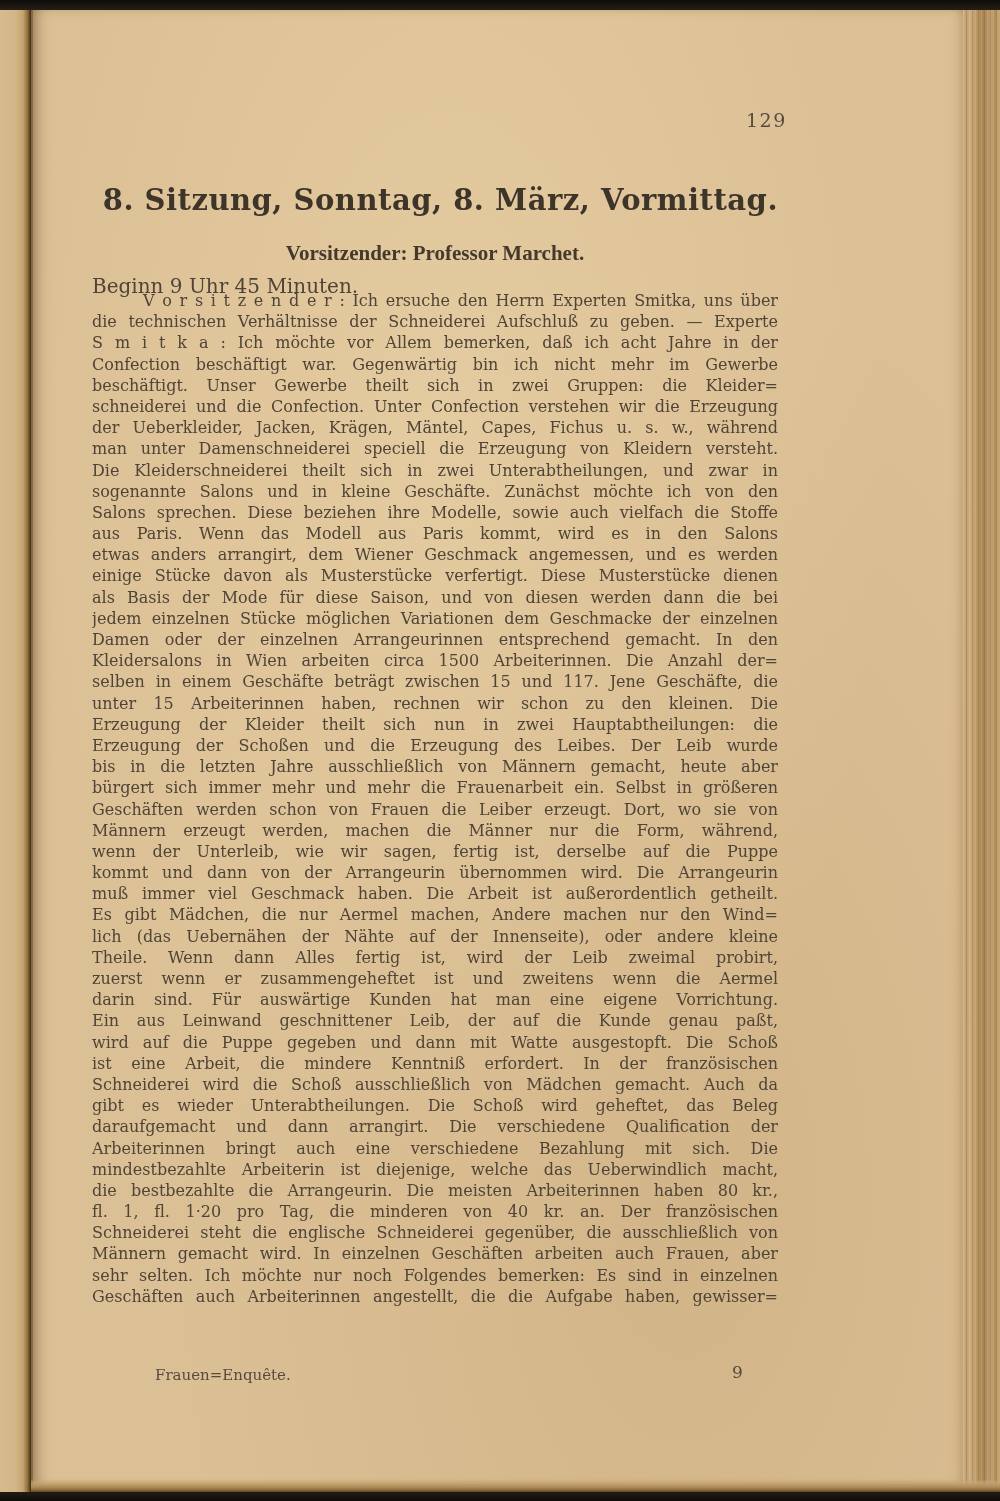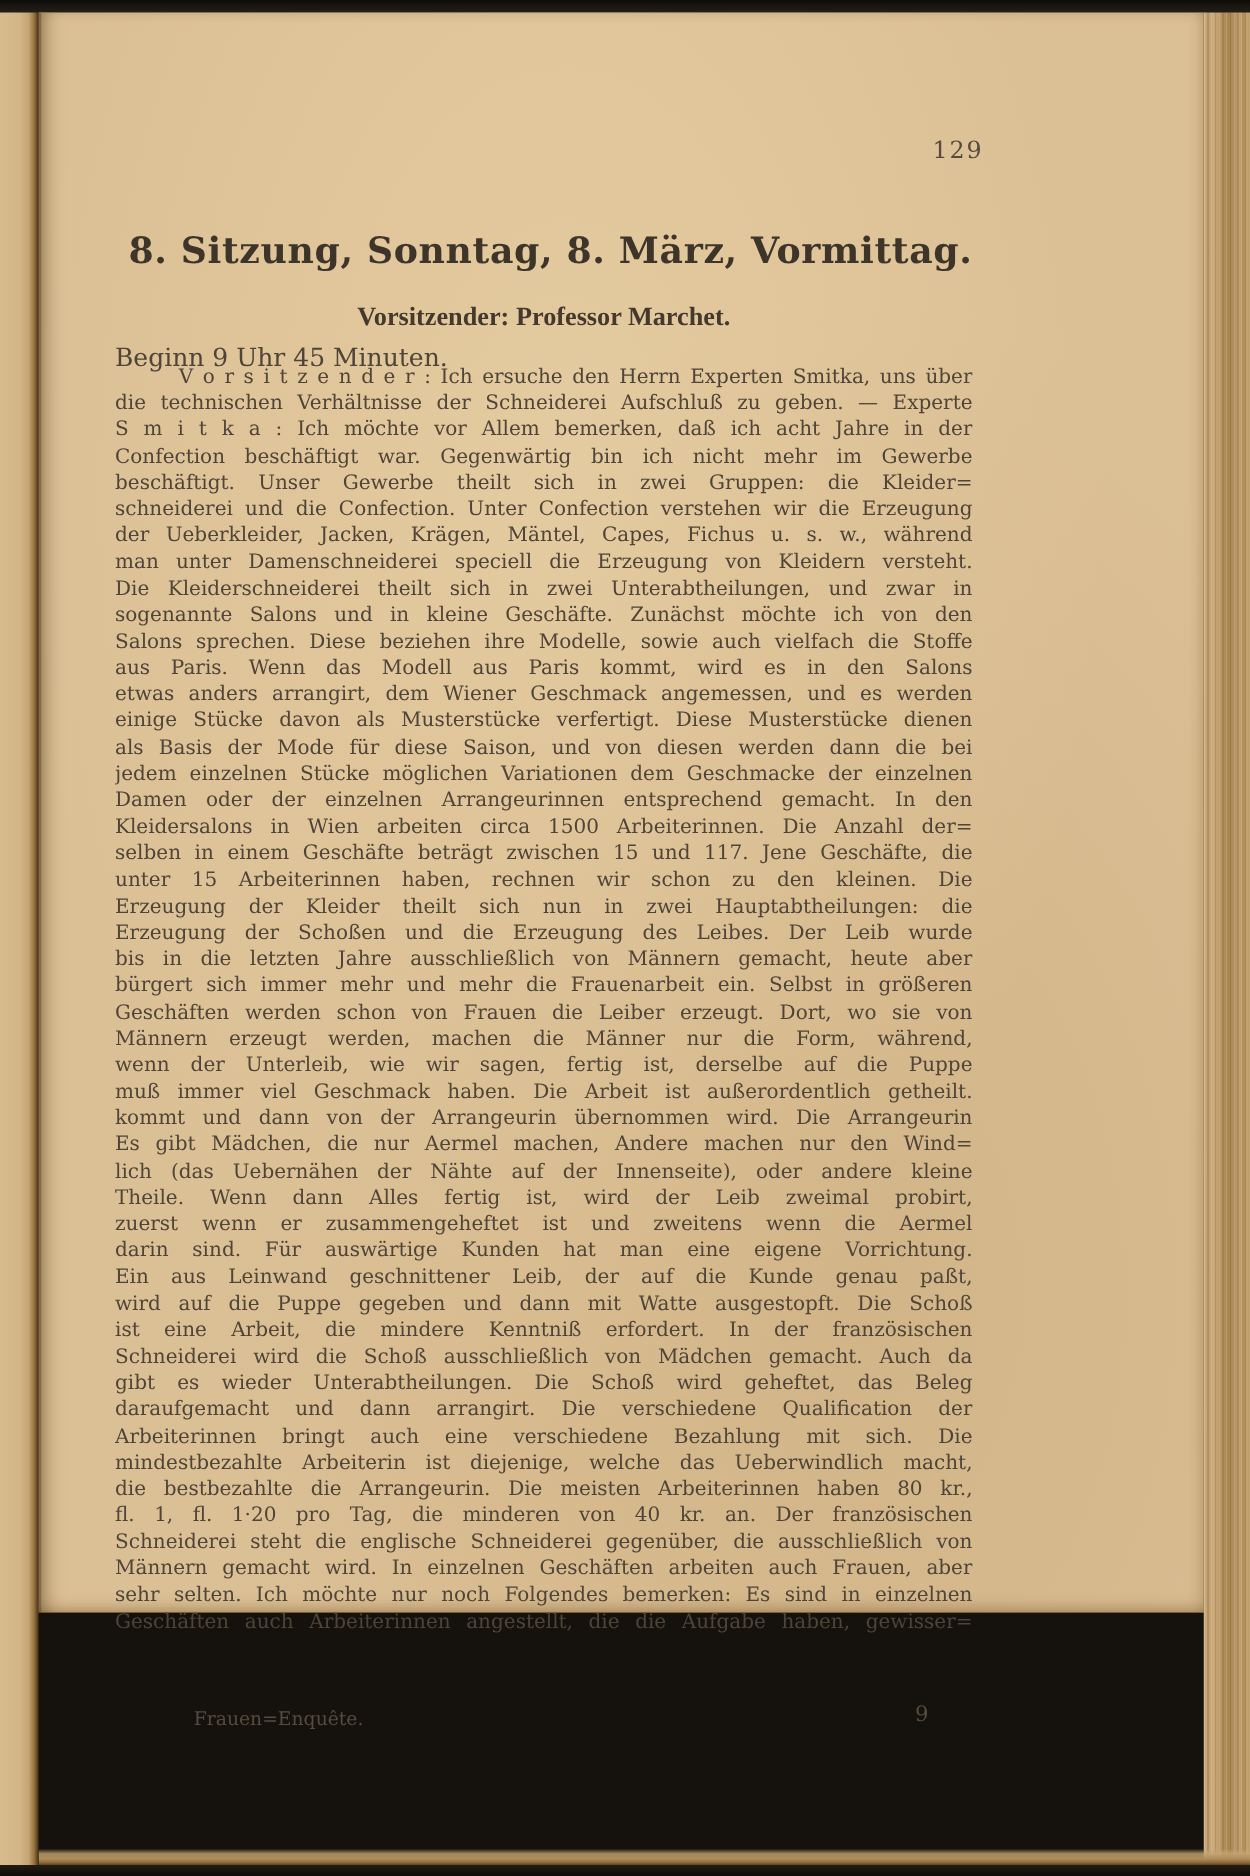--- a/index.html
+++ b/index.html
@@ -27,21 +27,21 @@
   
   .left-page {
     position: absolute; left: 0; top: 10px; width: 31px; height: 1482px;
     background: linear-gradient(to right,
       #d7bb8e 0%, #d3b687 50%, #c4a473 74%,
       #96743f 88%, #5d4523 96%, #3a2a12 100%);
   }
 
   
   .page {
-    position: absolute; left: 31px; top: 10px; width: 932px; height: 1280px;
+    position: absolute; left: 31px; top: 10px; width: 932px; height: 1482px;
     background:
       radial-gradient(ellipse at 45% 30%, rgba(236,212,170,0.55) 0%, rgba(236,212,170,0) 60%),
       radial-gradient(ellipse at 70% 80%, rgba(189,157,110,0.35) 0%, rgba(189,157,110,0) 55%),
       #dcc095;
     box-shadow:
       inset 12px 0 16px -9px rgba(70,45,15,0.60),
       inset 2px 0 0 rgba(90,60,25,0.35),
       inset -8px 0 12px -7px rgba(130,95,50,0.40),
       inset 0 -10px 14px -9px rgba(120,85,40,0.45);
     color: #4e4438;
@@ -146,22 +146,22 @@
         <div class="line">Kleidersalons in Wien arbeiten circa 1500 Arbeiterinnen. Die Anzahl der=</div>
         <div class="line">selben in einem Geschäfte beträgt zwischen 15 und 117. Jene Geschäfte, die</div>
         <div class="line">unter 15 Arbeiterinnen haben, rechnen wir schon zu den kleinen.  Die</div>
         <div class="line">Erzeugung der Kleider theilt sich nun in zwei Hauptabtheilungen: die</div>
         <div class="line">Erzeugung der Schoßen und die Erzeugung des Leibes.  Der Leib wurde</div>
         <div class="line">bis in die letzten Jahre ausschließlich von Männern gemacht, heute aber</div>
         <div class="line">bürgert sich immer mehr und mehr die Frauenarbeit ein. Selbst in größeren</div>
         <div class="line">Geschäften werden schon von Frauen die Leiber erzeugt.  Dort, wo sie von</div>
         <div class="line">Männern erzeugt werden, machen die Männer nur die Form, während,</div>
         <div class="line">wenn der Unterleib, wie wir sagen, fertig ist, derselbe auf die Puppe</div>
+        <div class="line">kommt und dann von der Arrangeurin übernommen wird. Die Arrangeurin</div>
         <div class="line">muß immer viel Geschmack haben.  Die Arbeit ist außerordentlich getheilt.</div>
-        <div class="line">kommt und dann von der Arrangeurin übernommen wird. Die Arrangeurin</div>
         <div class="line">Es gibt Mädchen, die nur Aermel machen, Andere machen nur den Wind=</div>
         <div class="line">lich (das Uebernähen der Nähte auf der Innenseite), oder andere kleine</div>
         <div class="line">Theile.  Wenn dann Alles fertig ist, wird der Leib zweimal probirt,</div>
         <div class="line">zuerst wenn er zusammengeheftet ist und zweitens wenn die Aermel</div>
         <div class="line">darin sind.  Für auswärtige Kunden hat man eine eigene Vorrichtung.</div>
         <div class="line">Ein aus Leinwand geschnittener Leib, der auf die Kunde genau paßt,</div>
         <div class="line">wird auf die Puppe gegeben und dann mit Watte ausgestopft.  Die Schoß</div>
         <div class="line">ist eine Arbeit, die mindere Kenntniß erfordert.  In der französischen</div>
         <div class="line">Schneiderei wird die Schoß ausschließlich von Mädchen gemacht.  Auch da</div>
         <div class="line">gibt es wieder Unterabtheilungen.  Die Schoß wird geheftet, das Beleg</div>

